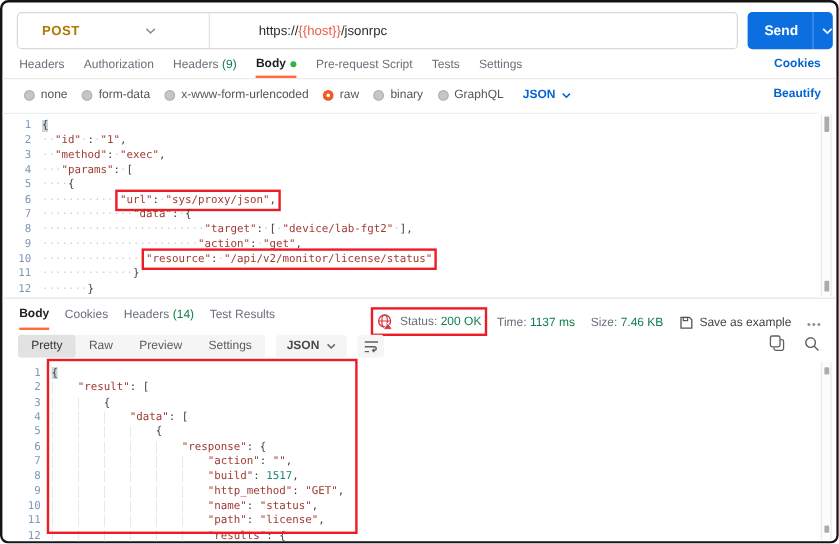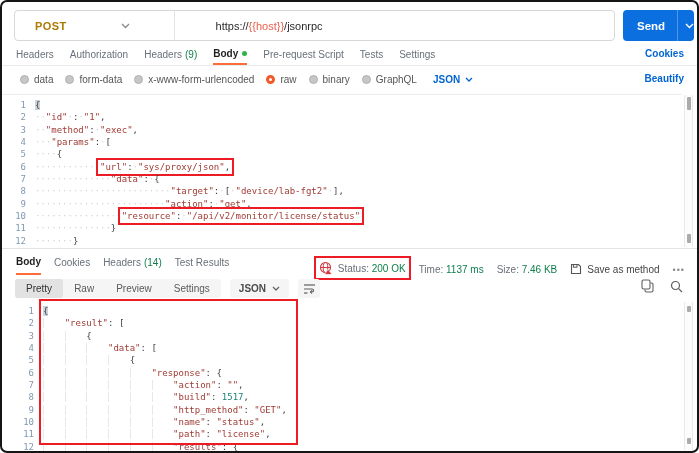--- a/index.html
+++ b/index.html
@@ -134,21 +134,21 @@
           <span>Settings</span>
         </div>
       </div>
   </div>
   <span class="cookies">Cookies</span>
 
   <div class="modes">
     <span id="modes-list" style="display:flex;gap:12px;">
         <span class="mode">
           <span class="radio"></span>
-          <span>data</span>
+          <span>none</span>
         </span>
         <span class="mode">
           <span class="radio"></span>
           <span>form-data</span>
         </span>
         <span class="mode">
           <span class="radio"></span>
           <span>x-www-form-urlencoded</span>
         </span>
         <span class="mode">
@@ -259,21 +259,21 @@
     </span>
     <span class="mpair"><span>Time:</span> <b>1137 ms</b></span>
     <span class="mpair"><span>Size:</span> <b>7.46 KB</b></span>
     <span class="savegrp">
       <span>
         <svg width="12" height="12" viewBox="0 0 12 12">
           <path d="M1.5 1.5 h7 l2 2 v7 h-9 z" fill="none" stroke="#555" stroke-width="1.1"></path>
           <rect x="3.4" y="1.6" width="3.6" height="2.6" fill="none" stroke="#555" stroke-width="1"></rect>
         </svg>
       </span>
-      <span>Save as method</span>
+      <span>Save as example</span>
     </span>
     <span class="more">•••</span>
   </div>
 
   <div class="viewrow">
     <div class="seg">
         <span class="vbtn active">Pretty</span>
         <span class="vbtn">Raw</span>
         <span class="vbtn">Preview</span>
         <span class="vbtn">Settings</span>

